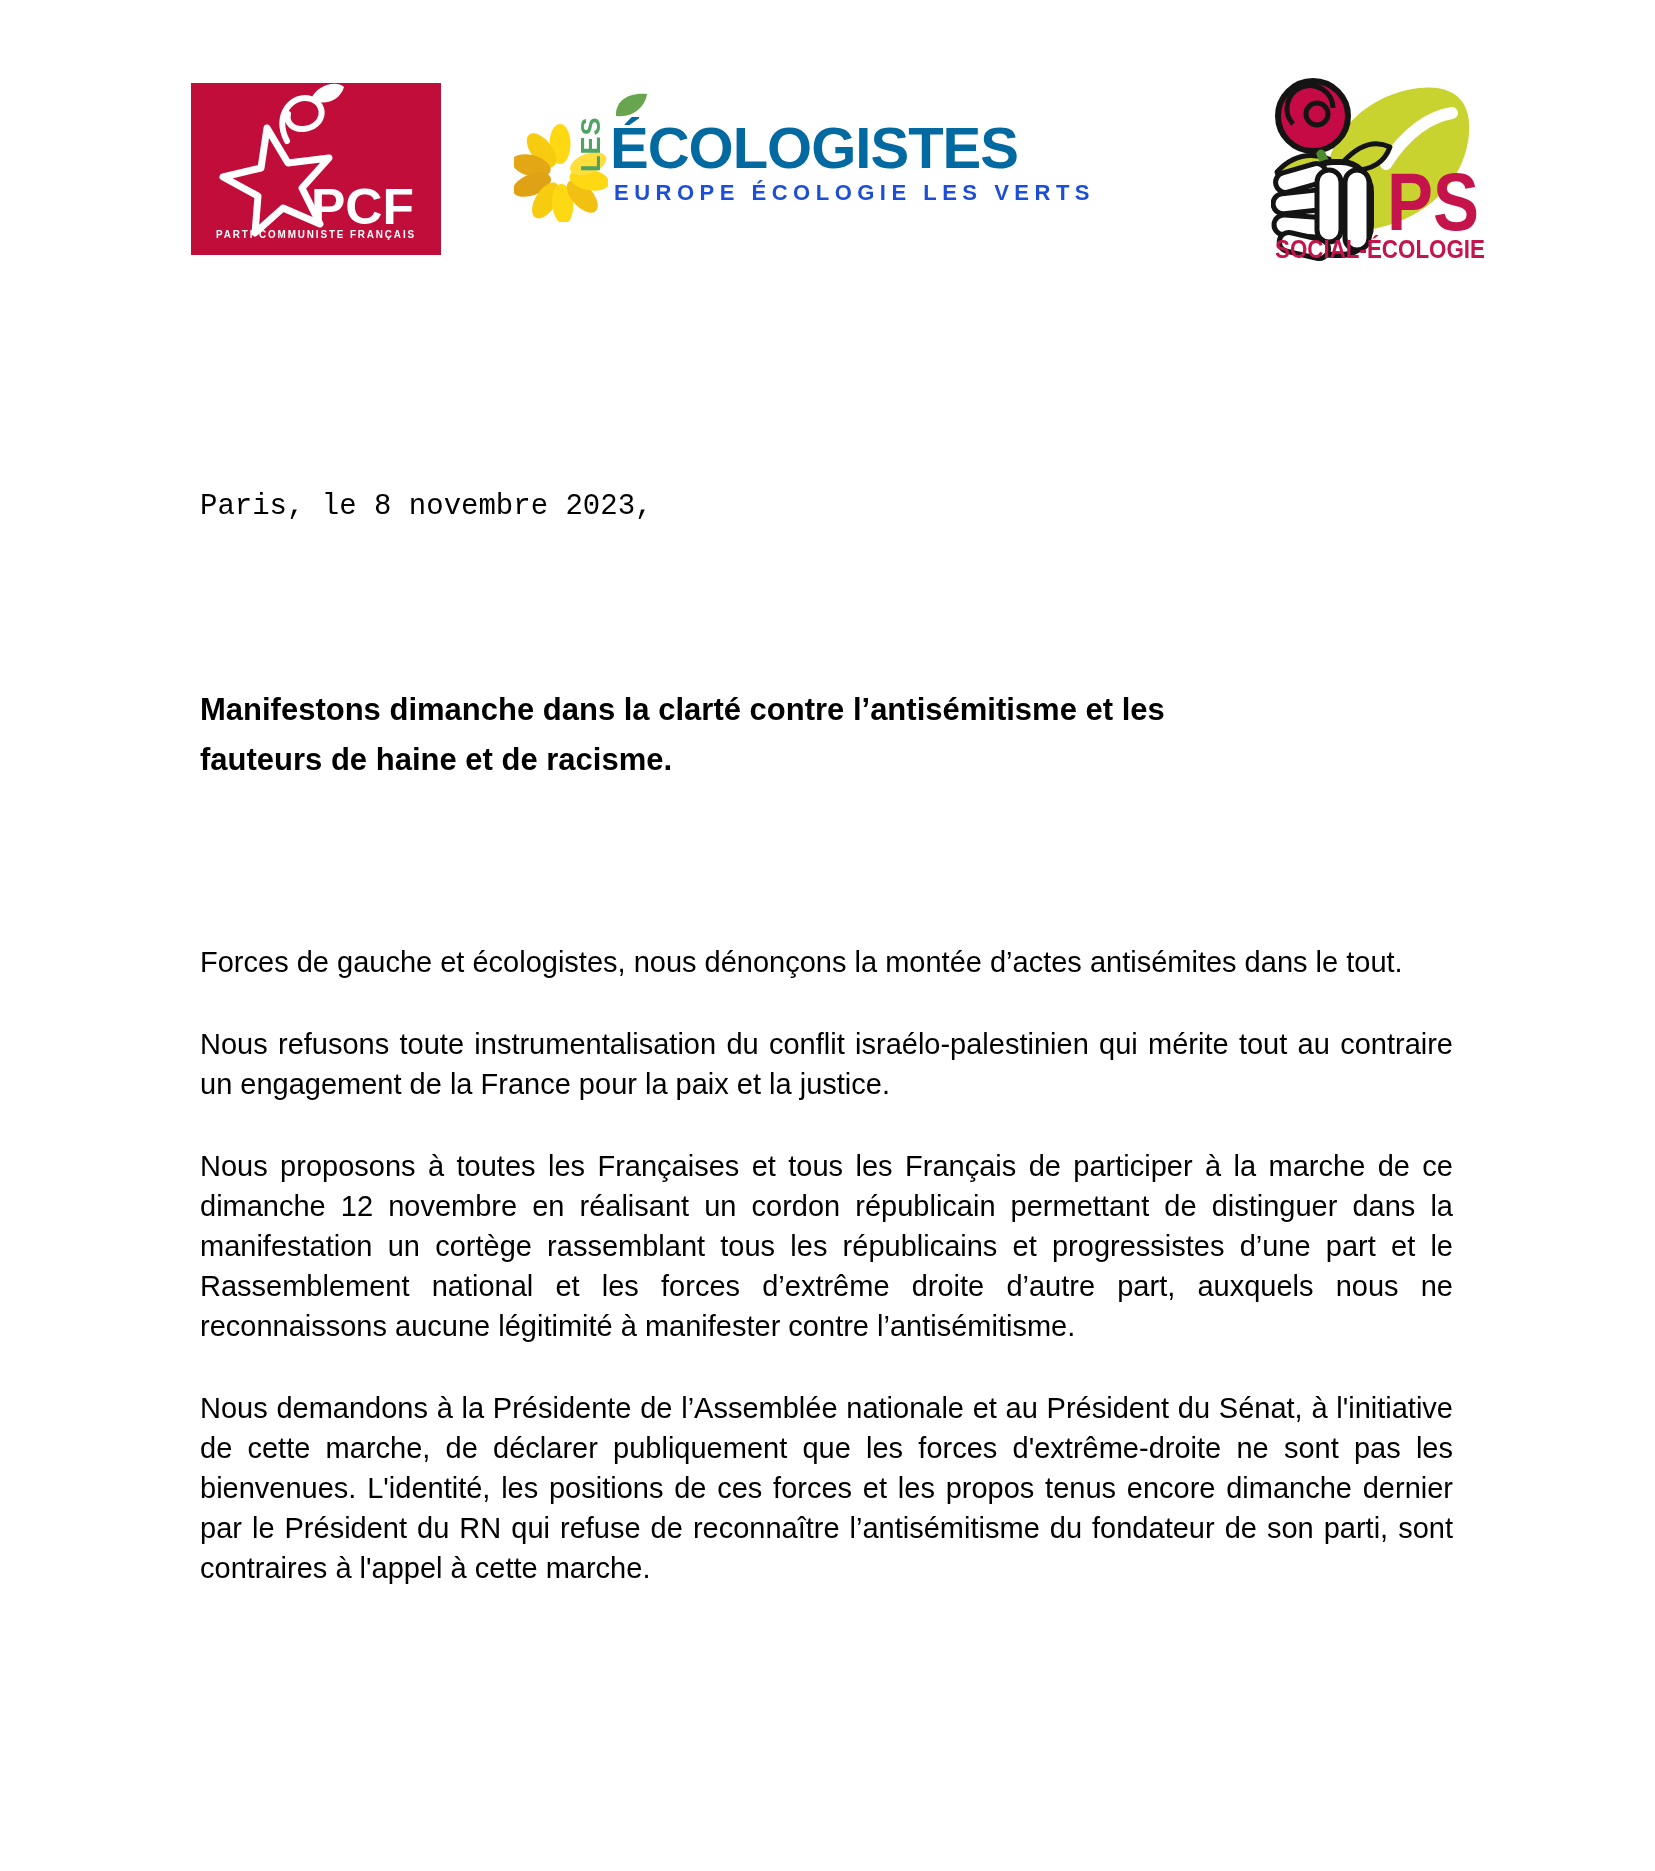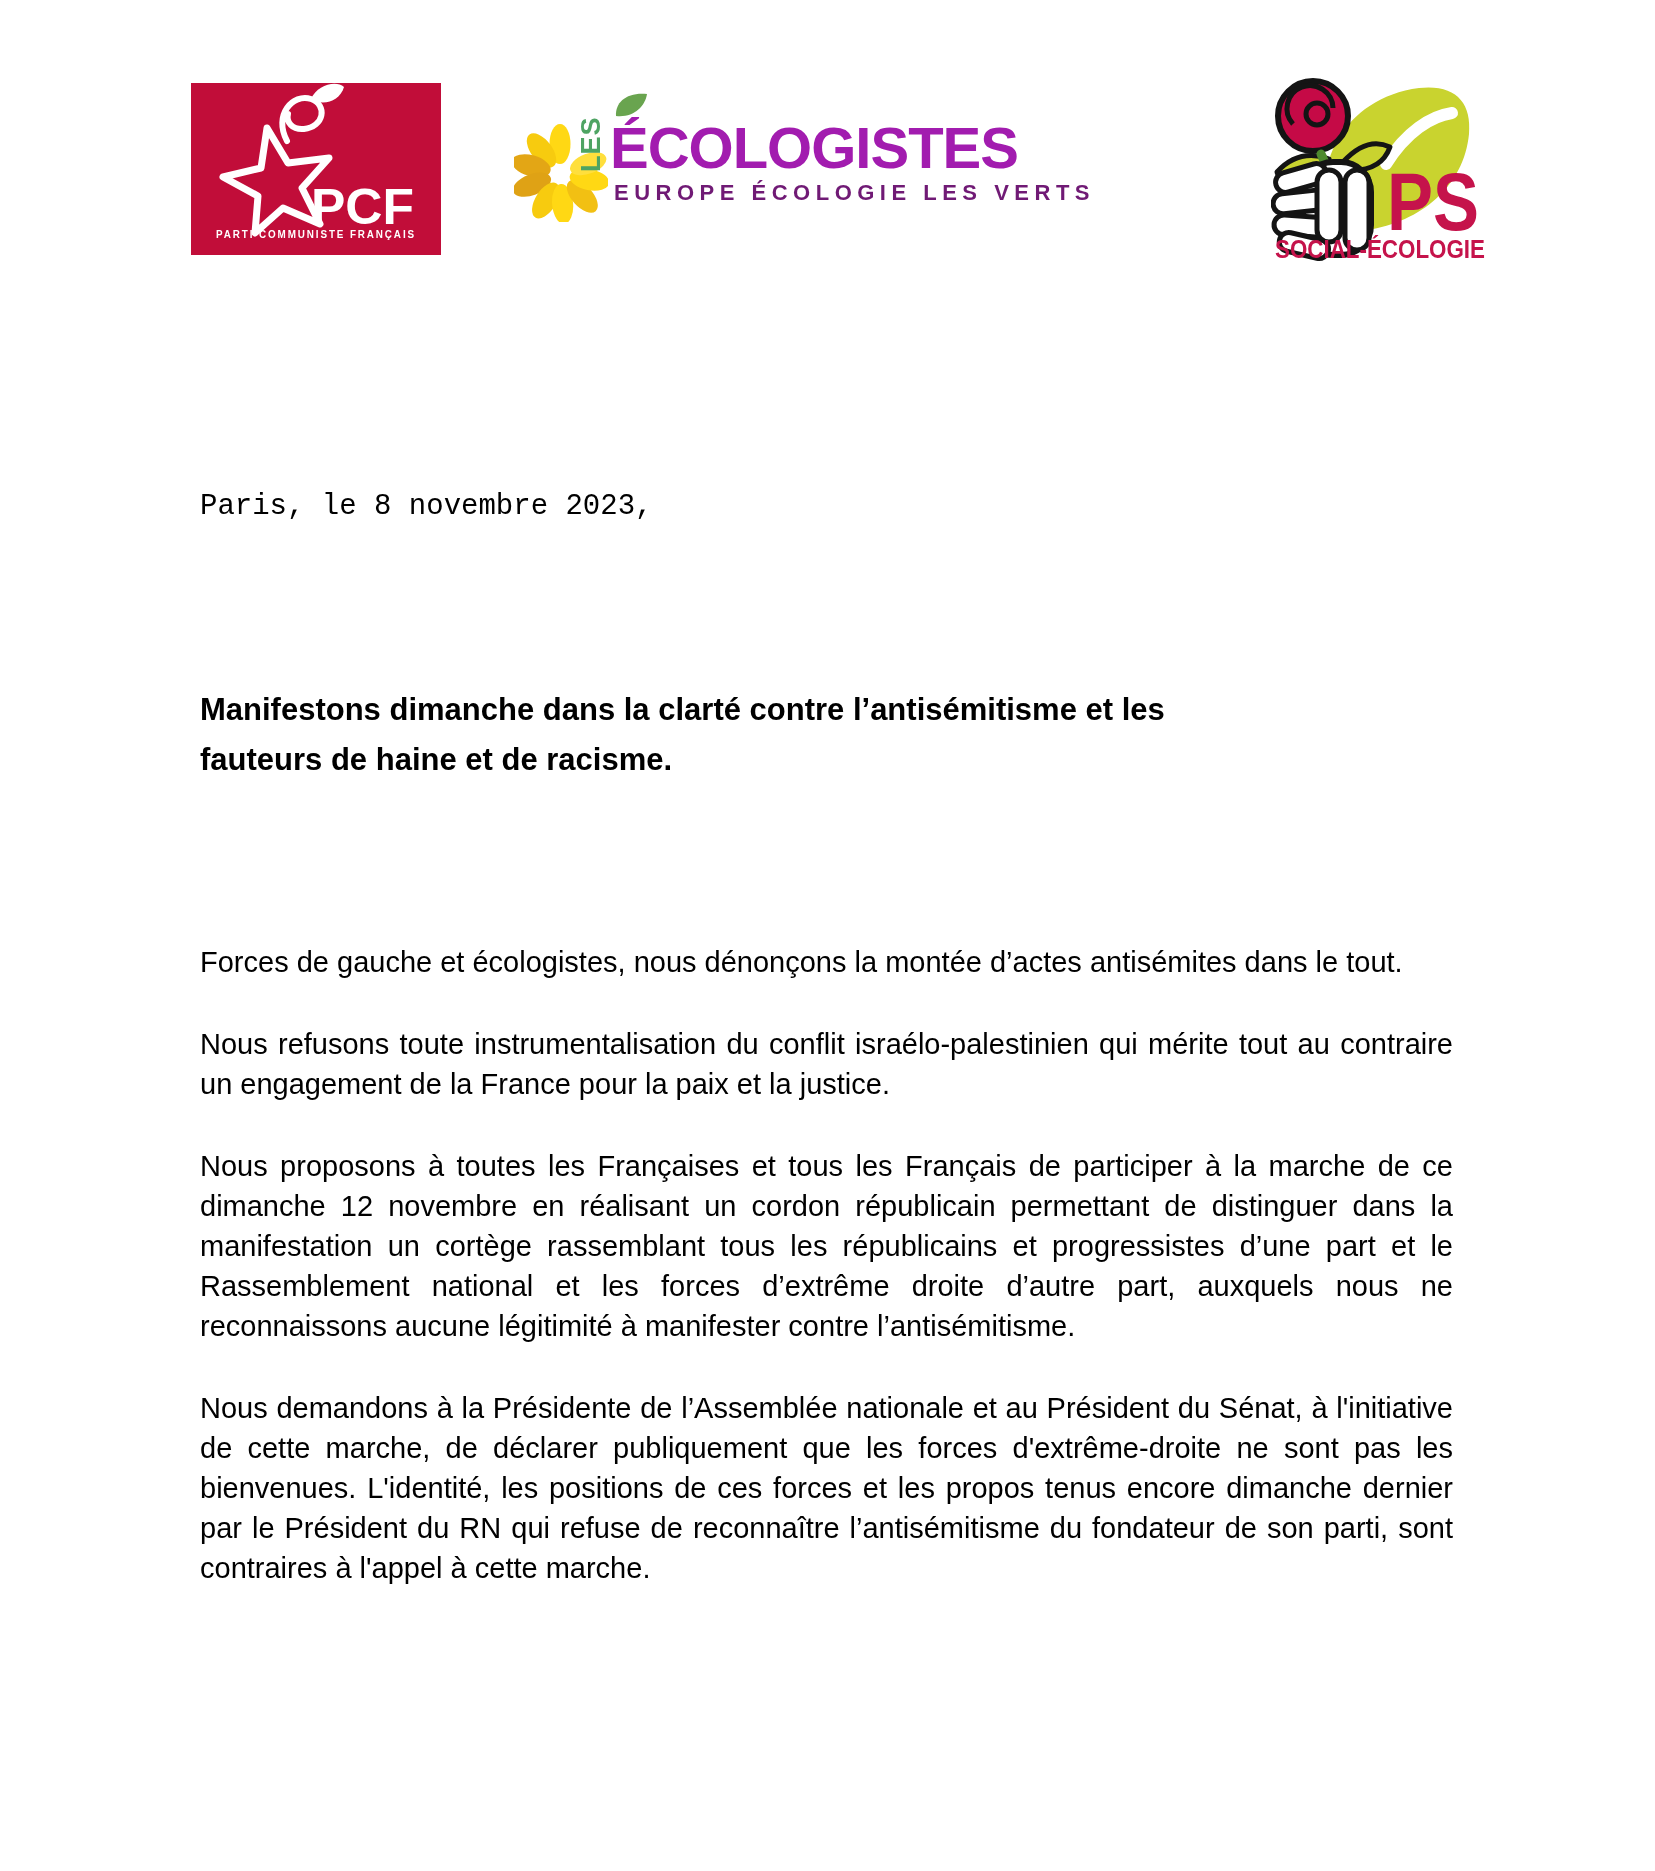--- a/index.html
+++ b/index.html
@@ -16,26 +16,26 @@
 
   .eco-logo { position:absolute; left:518px; top:88px; width:565px; height:132px; }
   .eco-sunflower { position:absolute; left:-4px; top:34px; width:94px; height:100px; }
   .eco-les {
     position:absolute; left:58px; top:84px; width:50px; height:27px;
     transform:rotate(-90deg); transform-origin:top left;
     font-weight:bold; font-size:27px; letter-spacing:1px; color:#4EA463;
   }
   .eco-title {
     position:absolute; left:92px; top:30px; font-weight:bold; font-size:58px;
-    letter-spacing:-1px; color:#a21caf; white-space:nowrap; line-height:60px;
+    letter-spacing:-1px; color:#0369a1; white-space:nowrap; line-height:60px;
   }
   .eco-title-leaf { position:absolute; left:96px; top:4px; width:36px; height:26px; }
   .eco-subtitle {
     position:absolute; left:96px; top:92px; font-weight:bold; font-size:22px;
-    letter-spacing:5.5px; color:#701a75; white-space:nowrap;
+    letter-spacing:5.5px; color:#1d4ed8; white-space:nowrap;
   }
 
   .ps-logo { position:absolute; left:1232px; top:72px; width:218px; height:195px;margin-left:39px; }
 
   
   .dateline { position:absolute; left:200px; top:490px; font-size:29px;font-family:Liberation Mono, monospace; }
   .doc-title {
     position:absolute; left:200px; top:685px; width:1255px; margin:0;
     text-align:left; font-weight:bold; font-size:31px; line-height:50px;
   }

